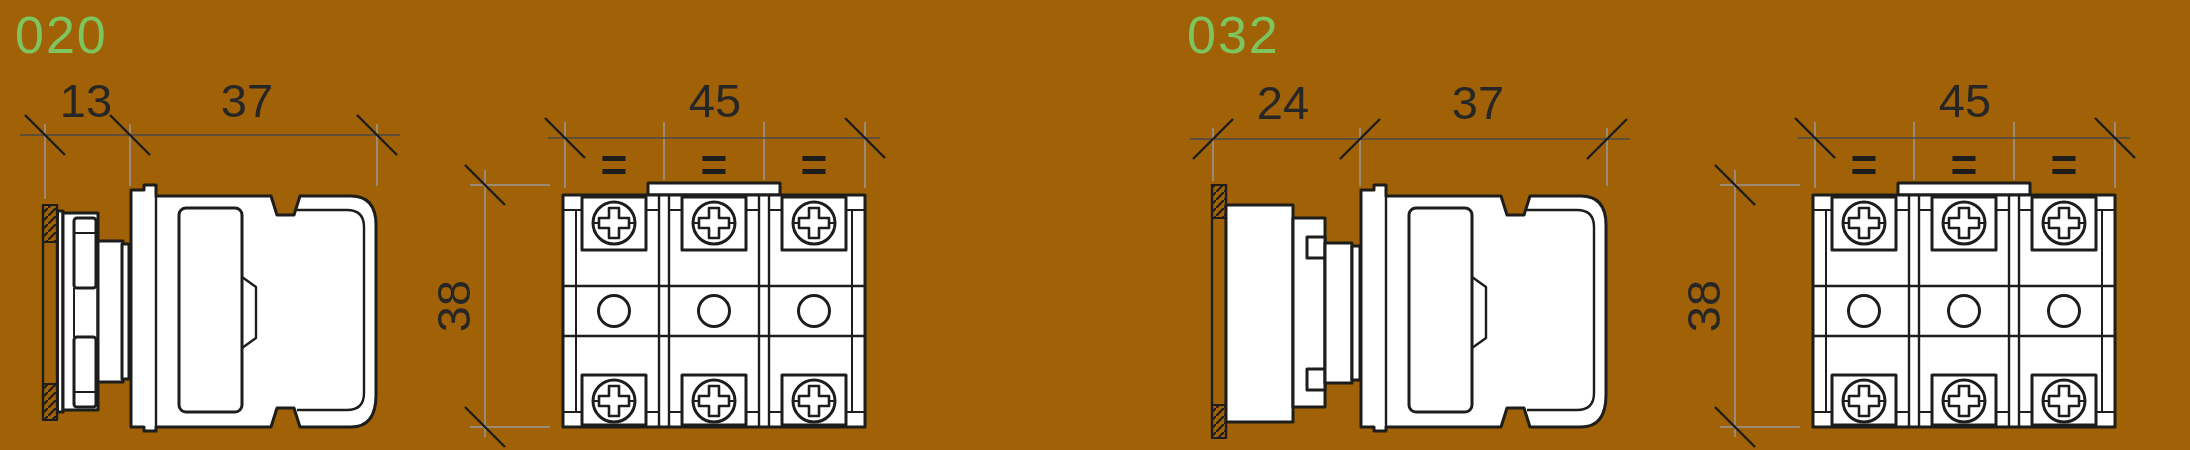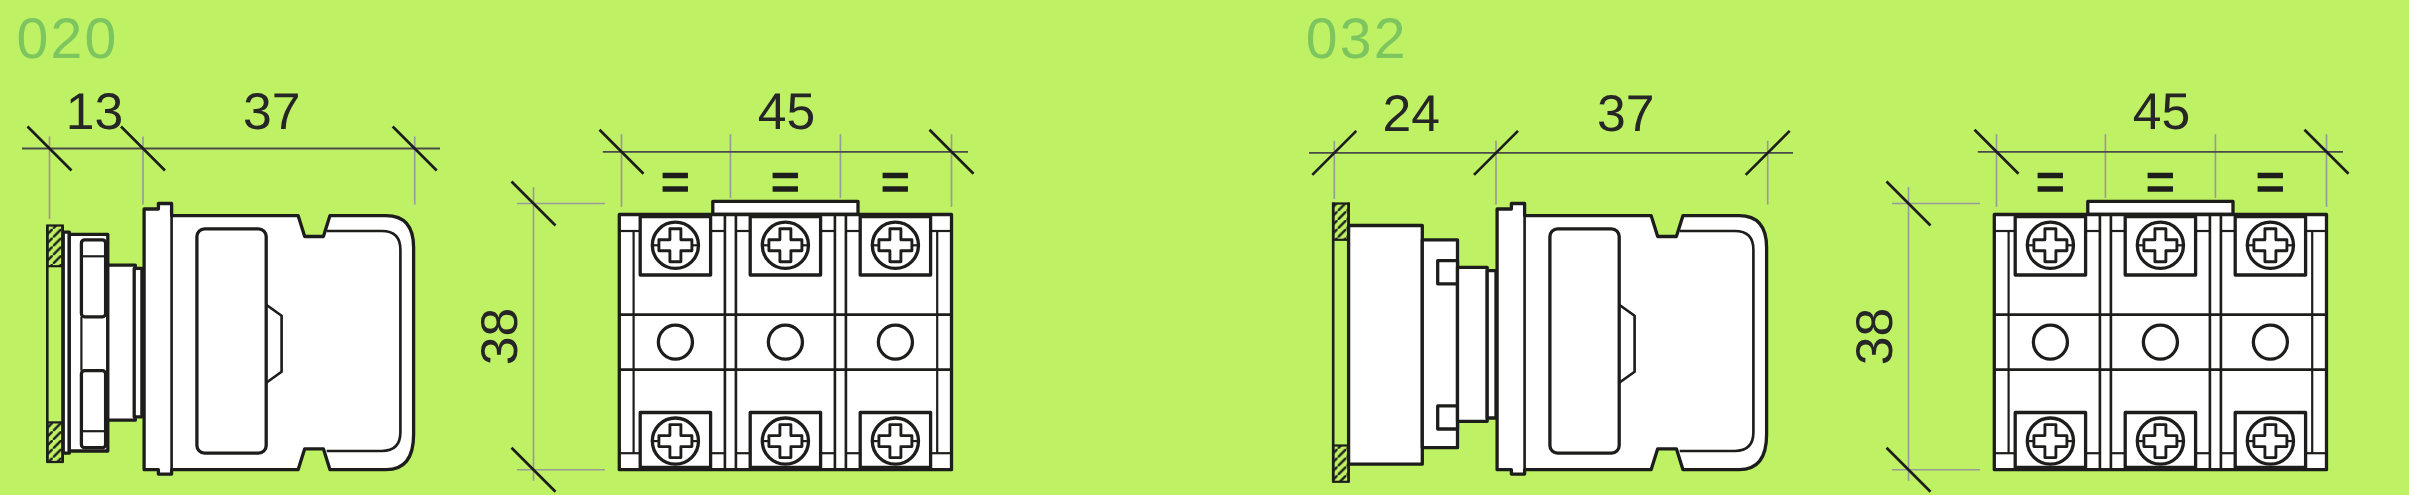--- a/index.html
+++ b/index.html
@@ -1,16 +1,16 @@
 <!DOCTYPE html>
 <html><head>
 <meta charset="utf-8">
 <style>
   html,body { margin:0; padding:0; background:#ffffff; }
-  .stage { position:relative; width:2190px; height:450px; background:#bef264; overflow:hidden;
+  .stage { position:relative; width:2190px; height:450px; background:#a16207; overflow:hidden;
            font-family:"Liberation Sans", sans-serif; }
   svg text { font-family:"Liberation Sans", sans-serif; }
   .ol   { fill:#ffffff; stroke:#1d1d1b; stroke-width:3; stroke-linejoin:round; }
   .ln   { fill:none; stroke:#1d1d1b; stroke-width:2.4; stroke-linejoin:round; }
   .ln2  { fill:none; stroke:#1d1d1b; stroke-width:2; }
   .dim  { fill:none; stroke:#4a4a4a; stroke-width:1.6; }
   .ext  { fill:none; stroke:#9a9a9a; stroke-width:1.5; }
   .tick { fill:none; stroke:#1d1d1b; stroke-width:2.4; }
   .hatch{ fill:url(#hatchp); stroke:#1d1d1b; stroke-width:2; }
   .num  { font-size:47px; fill:#262626; }

